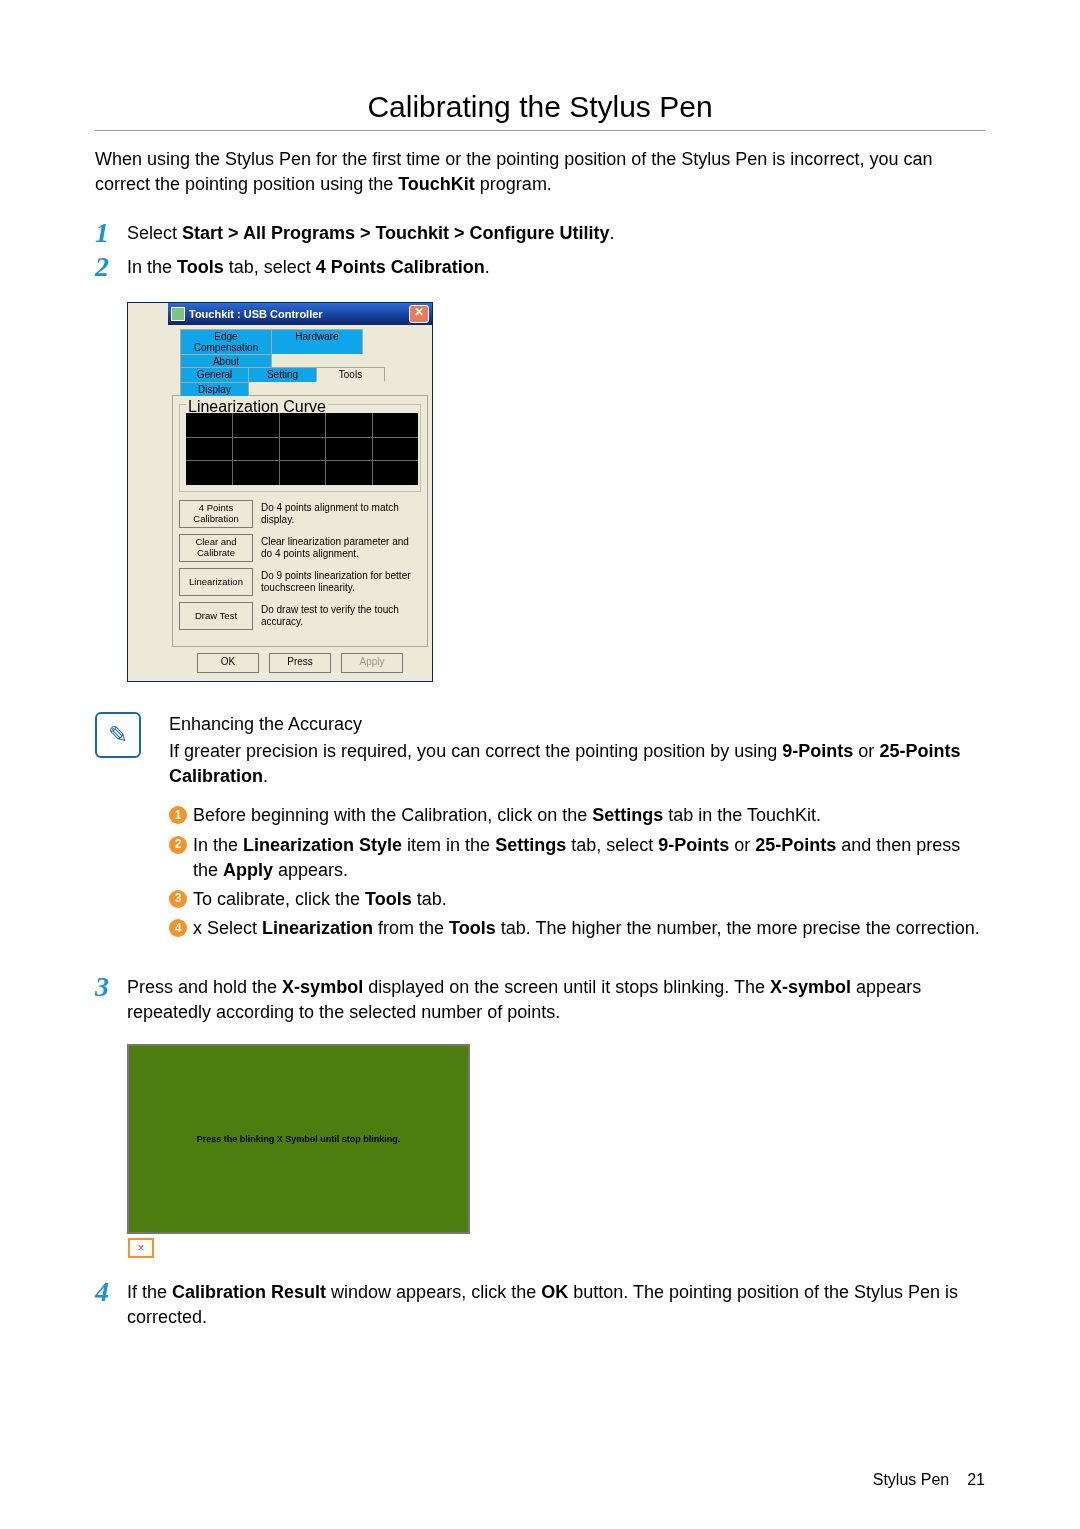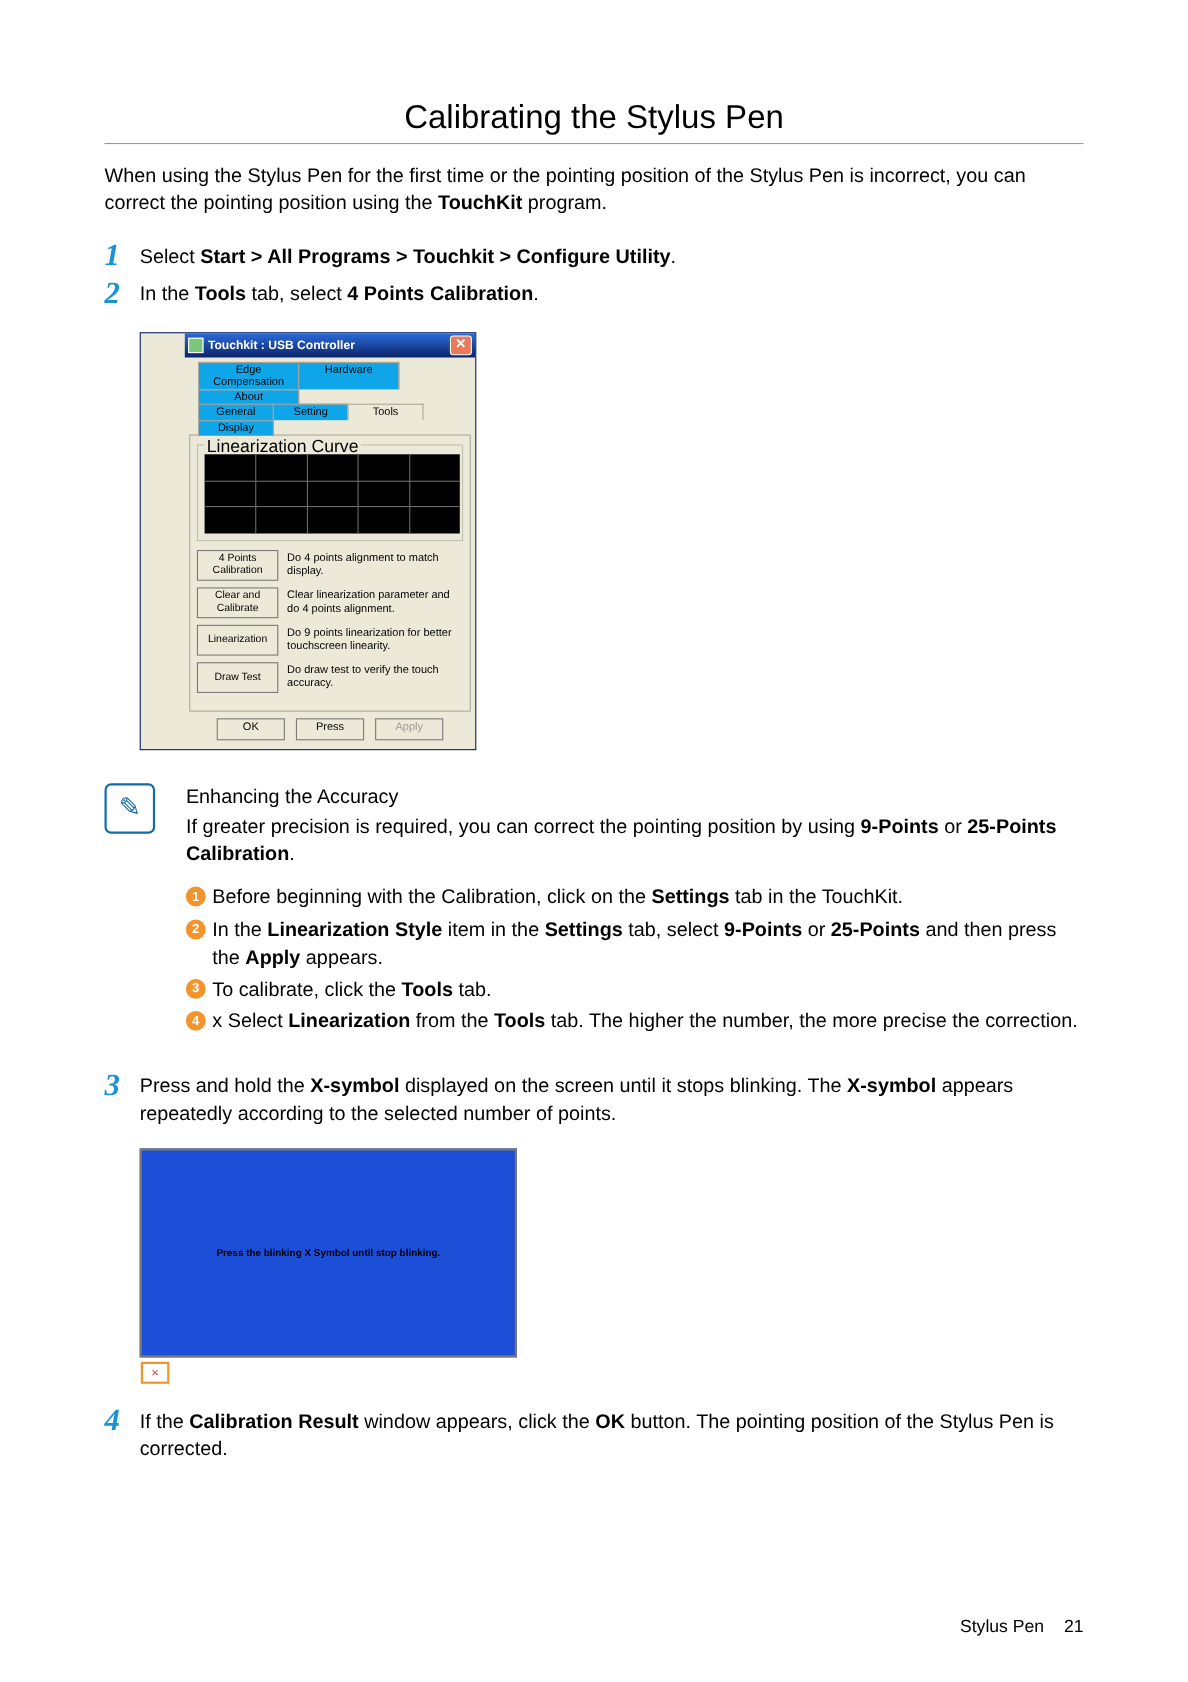--- a/index.html
+++ b/index.html
@@ -189,21 +189,21 @@
     margin-top: 3px;
     flex: none;
   }
   .btxt { flex: 1; }
 
   
   .calib-wrap { margin: 18px 0 0 32px; width: 343px; }
   .calib-box {
     height: 186px;
     border: 2px solid #777;
-    background: #1d4ed8;
+    background: #4d7c0f;
     position: relative;
     display: flex;
     align-items: center;
     justify-content: center;
     font-size: 9px;
     font-weight: bold;
     color: #000;
   }
   .calib-close {
     width: 22px; height: 16px;

